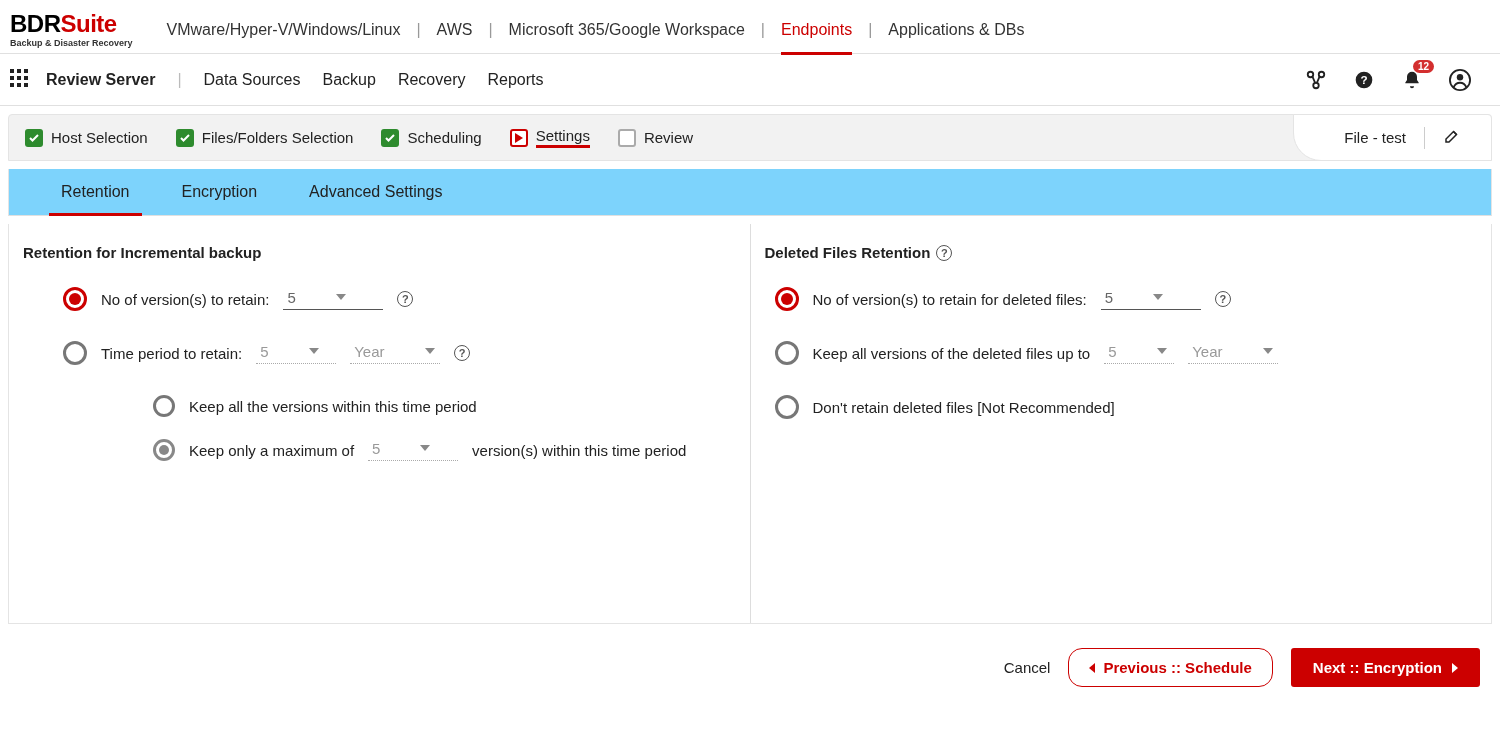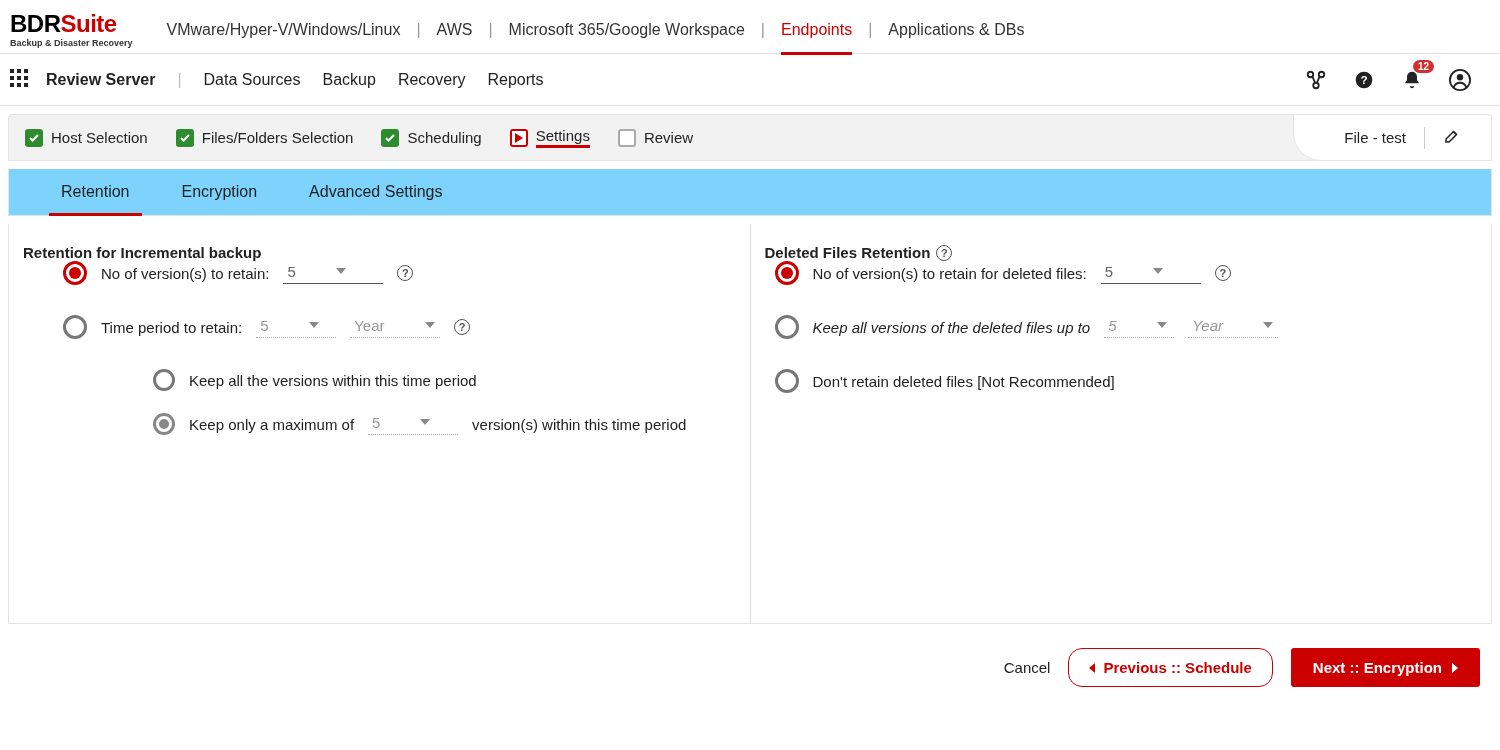--- a/index.html
+++ b/index.html
@@ -39,21 +39,21 @@
   .wizard-right { position:absolute; right:-1px; top:-1px; bottom:-1px; background:#fff; border:1px solid #e4e4e4; border-radius: 0 4px 0 28px; padding: 0 30px 0 50px; display:flex; align-items:center; gap:18px; font-size:15px; font-weight:500;}
   .wizard-right .sep2 { width:1px; height:22px; background:#ccc;}
   
   .subtabs { display:flex; gap:28px; padding: 0 40px; border-bottom:1px solid #e0e0e0; margin:8px 8px; background:#7dd3fc; border-left:1px solid #e4e4e4; border-right:1px solid #e4e4e4;}
   .subtab { padding:14px 12px; font-size:16px; font-weight:500; cursor:pointer; position:relative; color:#222;}
   .subtab.active::after { content:""; position:absolute; left:0; right:0; bottom:-1px; height:3px; background:#c00;}
   
   .content { display:flex; margin:0 8px; border-left:1px solid #e4e4e4; border-right:1px solid #e4e4e4; border-bottom:1px solid #e4e4e4; background:#fff; min-height:400px;}
   .col { flex:1; padding:20px 14px 20px 14px;}
   .col.left { border-right:1px solid #ddd;}
-  .section-title { font-size:15px; font-weight:600; display:flex; align-items:center; gap:6px; }
+  .section-title { font-size:15px; font-weight:600; display:flex; align-items:center; gap:6px; margin-bottom:26px;}
   .help-icon { width:16px; height:16px; border:1.5px solid #555; border-radius:50%; display:inline-flex; align-items:center; justify-content:center; font-size:11px; font-weight:700; color:#555; cursor:pointer;}
   
   .option-row { display:flex; align-items:center; gap:14px; margin-bottom:30px; padding-left:40px;}
   .option-row.sub { padding-left:130px; margin-bottom:22px;}
   .radio { width:24px; height:24px; border:3px solid #777; border-radius:50%; position:relative; flex-shrink:0; cursor:pointer;}
   .radio.selected { border-color:#c00;}
   .radio.selected::after { content:""; position:absolute; inset:3px; background:#c00; border-radius:50%;}
   .radio.sub-radio { width:22px; height:22px; }
   .radio.sub-selected { border-color:#888;}
   .radio.sub-selected::after { content:""; position:absolute; inset:3px; background:#888; border-radius:50%;}
@@ -249,21 +249,21 @@
     </div>
     <div class="option-row" style="padding-left:10px;">
       <div class="radio selected"></div>
       <span class="opt-label">No of version(s) to retain for deleted files:</span>
       <div class="select-box">
         <span class="val">5</span>
           <span class="caret"></span>
       </div>
       <span class="help-icon">?</span>
     </div>
-    <div class="option-row" style="padding-left:10px;font-style:italic;">
+    <div class="option-row" style="padding-left:10px;">
       <div class="radio"></div>
       <span class="opt-label">Keep all versions of the deleted files up to</span>
       <div class="select-box disabled" style="min-width:70px;">
         <span class="val">5</span>
           <span class="caret"></span>
       </div>
       <div class="select-box disabled" style="min-width:90px;">
         <span class="val">Year</span>
           <span class="caret"></span>
       </div>

